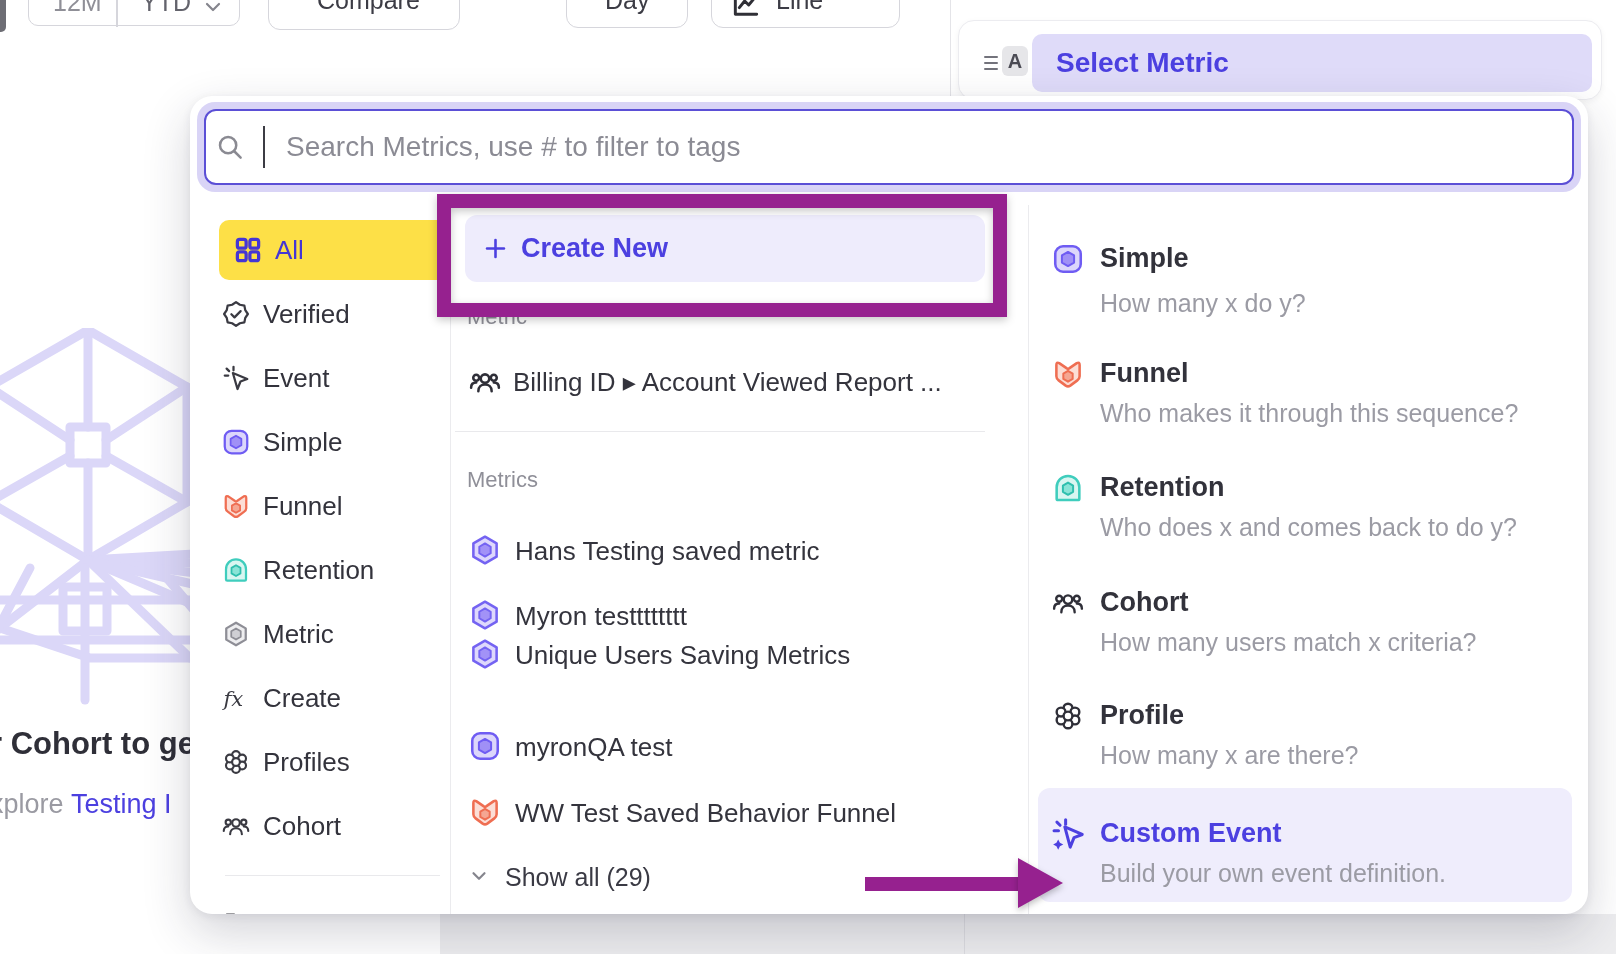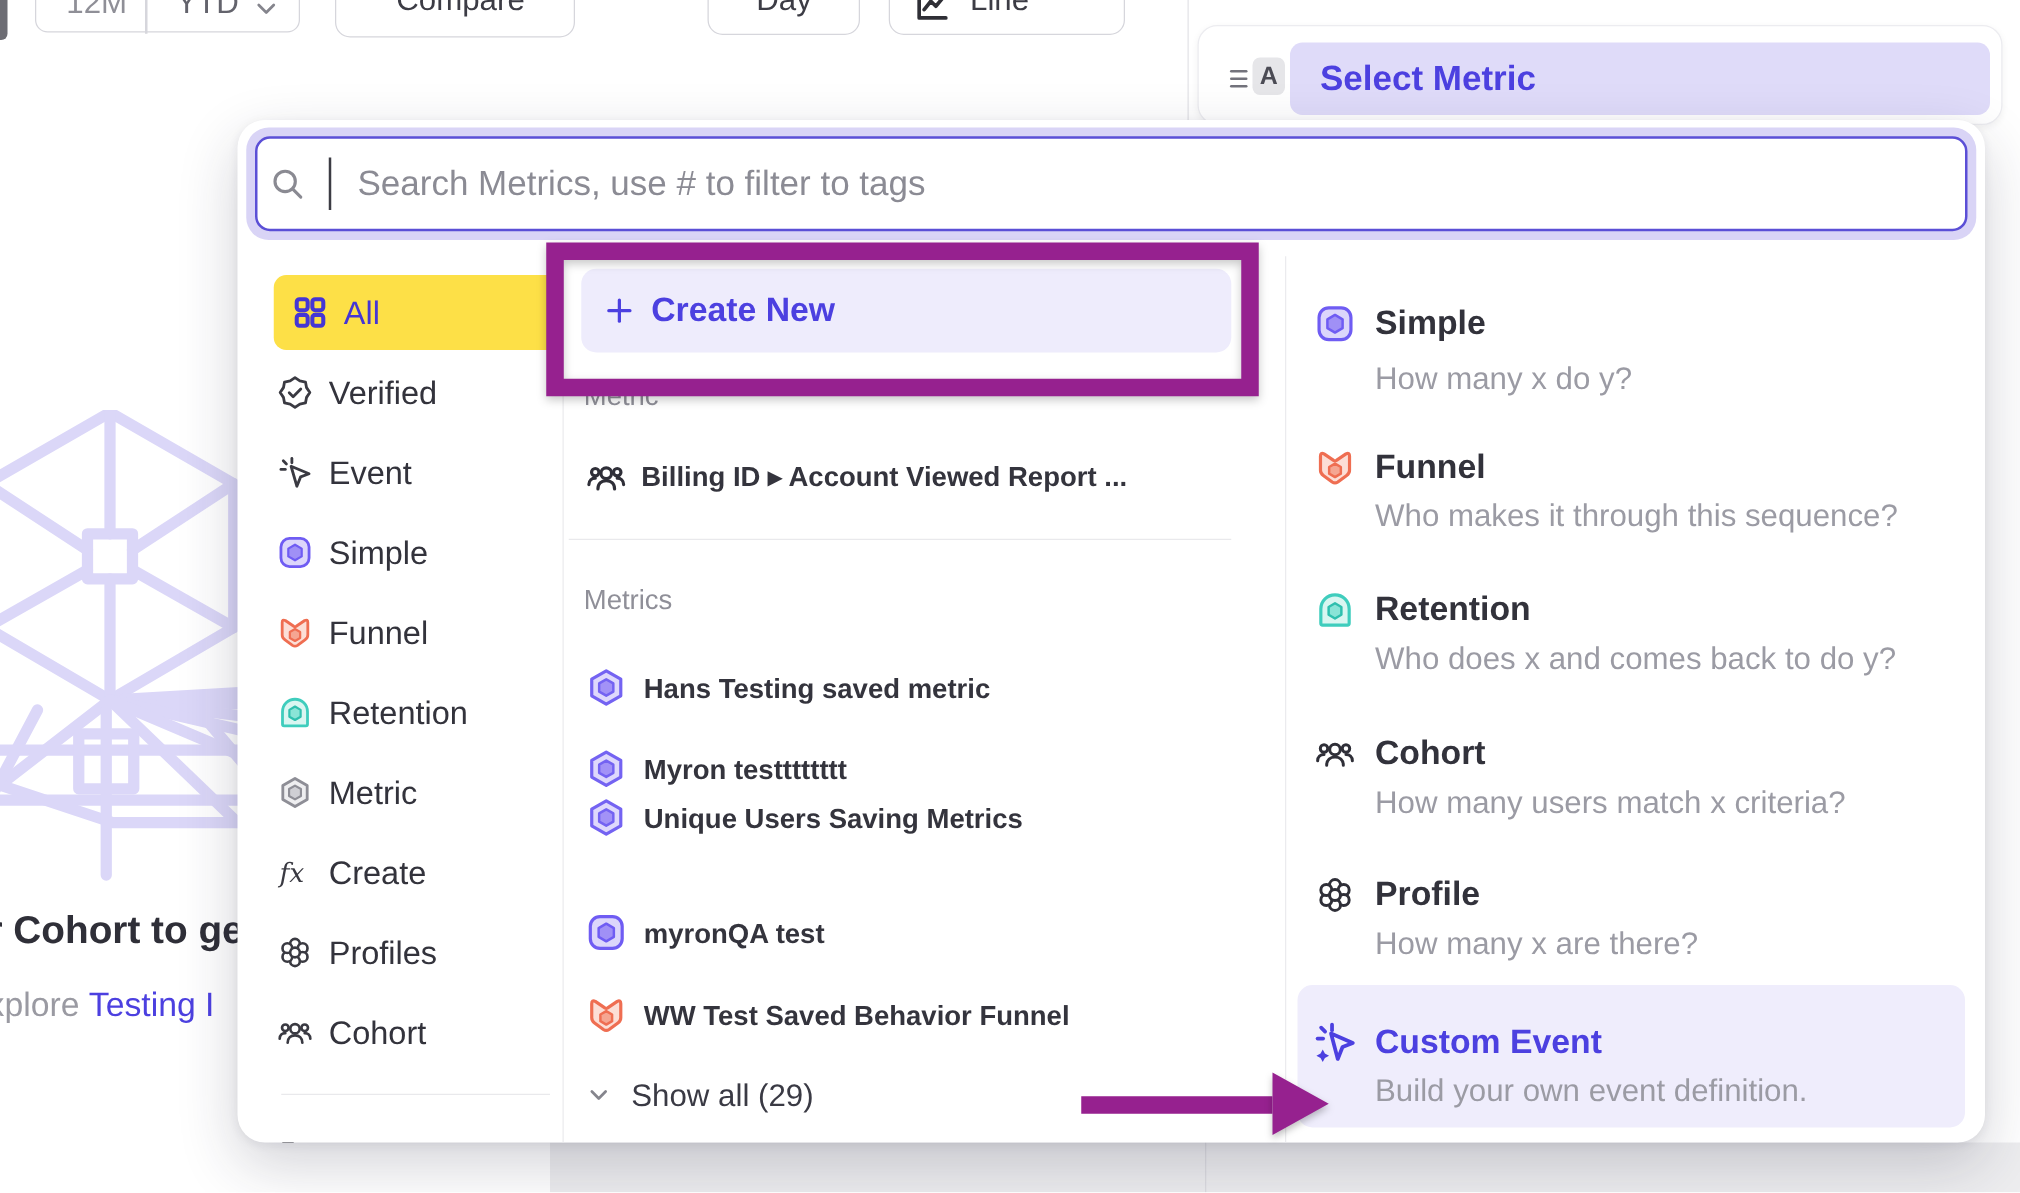--- a/index.html
+++ b/index.html
@@ -18,21 +18,21 @@
   .search-input::placeholder{color:#8b8b94;opacity:1;}
   .caret{left:73px;top:30px;width:2px;height:42px;background:#3c3c44;}
   .side-item{left:17px;width:228px;height:60px;border-radius:10px;display:flex;align-items:center;cursor:pointer;}
   .side-item .ic{position:absolute;left:14px;top:15px;width:30px;height:30px;}
   .side-item .lbl{position:absolute;left:56px;font-size:26px;font-weight:500;color:#33333c;white-space:nowrap;}
   .side-item.selected{background:#fde047;margin-left:12px;}
   .side-item.selected .lbl{color:#4536d4;}
   .vdiv{width:1px;background:#ebebee;}
   .hdiv{height:1px;background:#e9e9ec;}
   .sec-label{font-size:22px;color:#8f8f98;font-weight:500;line-height:22px;white-space:nowrap;}
-  .mid-item-label{font-size:22px;font-weight:700;color:#34343d;line-height:28px;white-space:nowrap;}
+  .mid-item-label{font-size:26px;font-weight:400;color:#34343d;line-height:28px;white-space:nowrap;}
   .create-btn{left:275px;top:119px;width:520px;height:67px;background:#eeecfc;border-radius:12px;cursor:pointer;}
   .create-btn .lbl{position:absolute;left:56px;top:18px;font-size:27px;font-weight:600;color:#4c40e0;white-space:nowrap;}
   .type-title{font-size:27px;font-weight:600;color:#32323b;line-height:32px;white-space:nowrap;}
   .type-desc{font-size:25px;color:#9b9ba4;line-height:30px;white-space:nowrap;}
   .type-title.accent{color:#4c40e0;}
   .hl-rect{left:848px;top:692px;width:534px;height:114px;background:#efedfc;border-radius:12px;}
   
   .anno-box{left:437px;top:194px;width:570px;height:123px;border:14px solid #96218f;box-sizing:border-box;
             z-index:50;filter:drop-shadow(0 3px 4px rgba(0,0,0,.22));}
   .arrow-tail{left:865px;top:877px;width:153px;height:14px;background:#96218f;z-index:50;}

